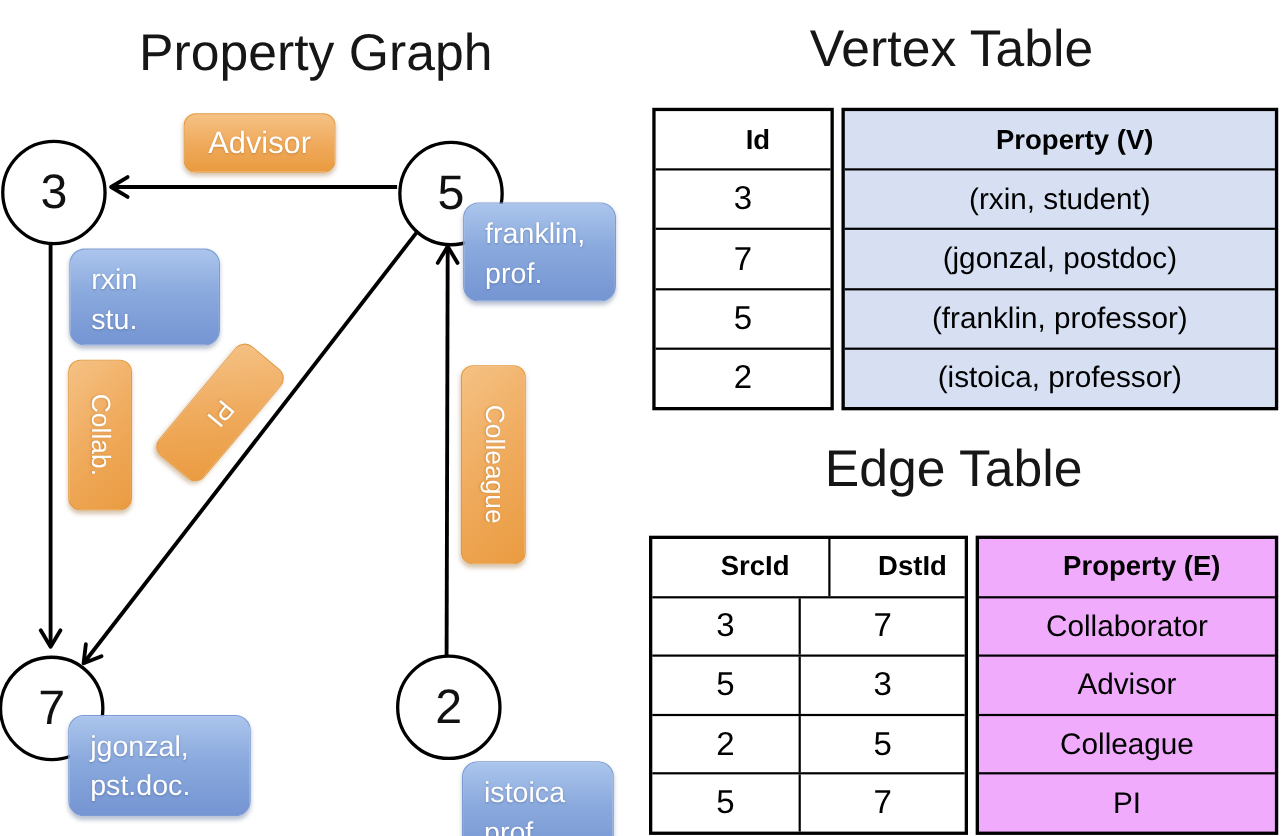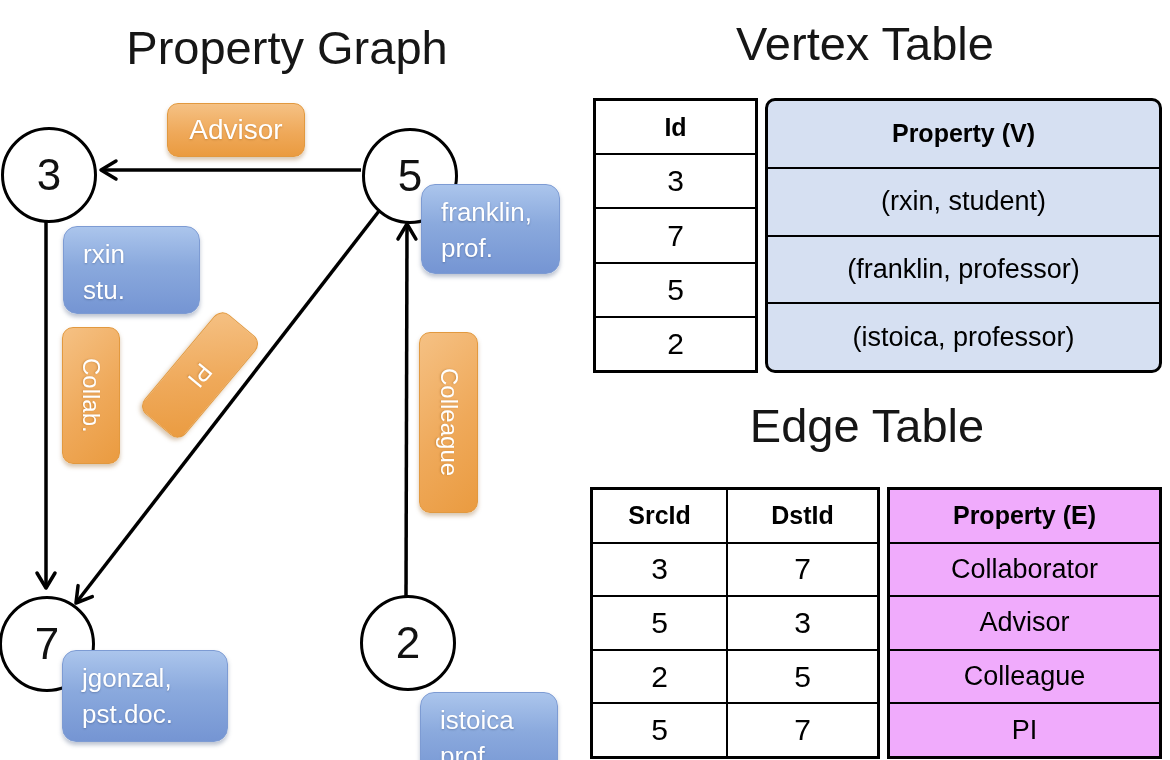--- a/index.html
+++ b/index.html
@@ -77,24 +77,24 @@
     border:3px solid #000;
     box-sizing:border-box;
     display:flex;flex-direction:column;
     background:#fff;
   }
   .tbox .trow{
     flex:1;
     display:flex;align-items:center;justify-content:center;
   }
   .tbox .trow + .trow{border-top:2px solid #000;}
-  .tbox .hdr{font-weight:bold;font-size:25px;}
+  .tbox .hdr{font-weight:bold;font-size:25px;padding-left:27px;}
   .tbox .num{font-size:30px;}
   .tbox .txt{font-size:27px;}
-  .bg-blue{background:#d6e0f2;border-radius:10px;}
+  .bg-blue{background:#d6e0f2;}
   .bg-tan{background:#f0abfc;}
   
   .tworow{flex:1;display:flex;}
   .tworow + .tworow{border-top:2px solid #000;}
   .tworow .cell{
     display:flex;align-items:center;justify-content:center;
   }
   .tworow .cell.c1{width:133px;border-right:2px solid #000;}
   .tworow .cell.c2{flex:1;}
 </style>
@@ -157,20 +157,21 @@
   <div class="tbox" style="left:593px;top:98px;width:165px;height:275px;">
     <div class="trow hdr">Id</div>
     <div class="trow num">3</div>
     <div class="trow num">7</div>
     <div class="trow num">5</div>
     <div class="trow num">2</div>
   </div>
   <div class="tbox bg-blue" style="left:765px;top:98px;width:397px;height:275px;">
     <div class="trow hdr">Property (V)</div>
     <div class="trow txt">(rxin, student)</div>
+    <div class="trow txt">(jgonzal, postdoc)</div>
     <div class="trow txt">(franklin, professor)</div>
     <div class="trow txt">(istoica, professor)</div>
   </div>
 
   <div class="tbox" style="left:590px;top:487px;width:290px;height:272px;">
     <div class="tworow">
       <div class="cell c1 hdr">SrcId</div>
       <div class="cell c2 hdr">DstId</div>
     </div>
     <div class="tworow">

